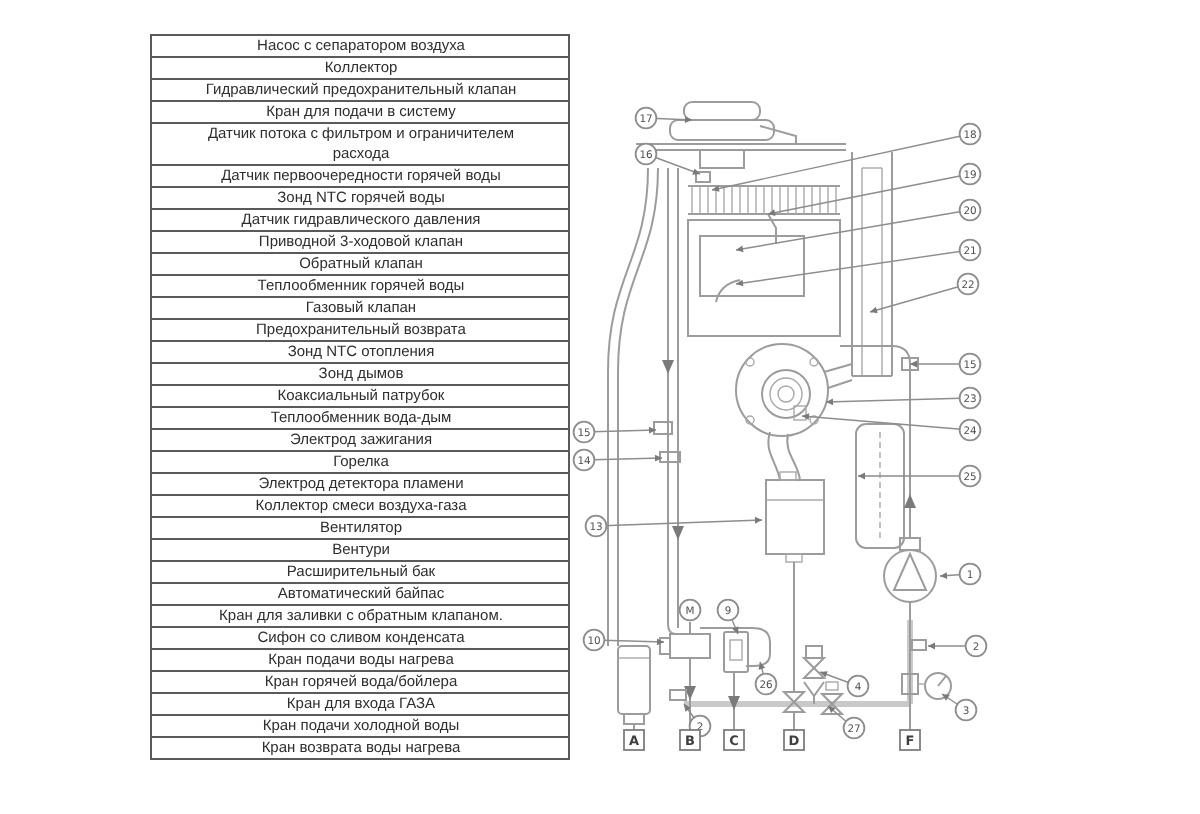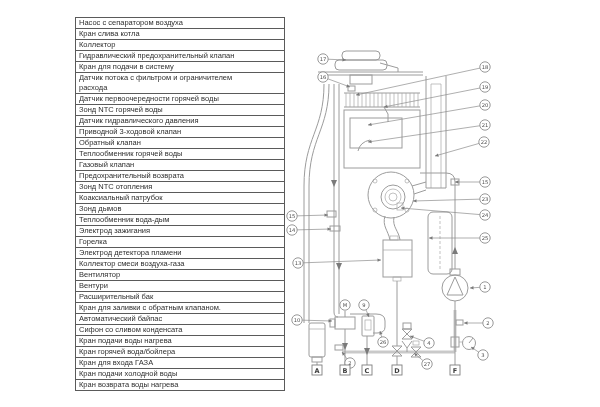--- a/index.html
+++ b/index.html
@@ -1,20 +1,20 @@
 <!DOCTYPE html>
 <html><head>
 <meta charset="utf-8">
 <style>
   html,body{margin:0;padding:0;}
   body{
     width:600px;height:407px;position:relative;background:#ffffff;
     font-family:"Liberation Sans",sans-serif;overflow:hidden;
   }
-  .legend{position:absolute;left:75px;top:17px;width:210px;}
+  .legend{position:absolute;left:75px;top:17px;width:210px;text-align:center;}
   .legend table{border-collapse:collapse;width:100%;}
   .legend td{
     border:1px solid #5a5a5a;
     font-size:7.5px;line-height:10px;color:#2e2e2e;
     padding:0 2px 0 3px;white-space:pre-line;
   }
   #diagram-wrap{position:absolute;left:280px;top:10px;width:320px;height:395px;}
   svg{display:block;}
   .art{stroke:#9c9c9c;stroke-width:1;fill:none;}
   .art-thin{stroke:#a8a8a8;stroke-width:.7;fill:none;}
@@ -31,23 +31,20 @@
 <body>
 
 <div class="legend">
   <table>
     <tbody>
 
         <tr>
           <td>Насос с сепаратором воздуха</td>
         </tr>
 
-        <tr>
-          <td>Кран слива котла</td>
-        </tr>
 
         <tr>
           <td>Коллектор</td>
         </tr>
 
         <tr>
           <td>Гидравлический предохранительный клапан</td>
         </tr>
 
         <tr>
@@ -89,28 +86,28 @@
 
         <tr>
           <td>Предохранительный возврата</td>
         </tr>
 
         <tr>
           <td>Зонд NTC отопления</td>
         </tr>
 
         <tr>
+          <td>Зонд дымов</td>
+        </tr>
+
+        <tr>
           <td>Коаксиальный патрубок</td>
         </tr>
 
         <tr>
-          <td>Зонд дымов</td>
-        </tr>
-
-        <tr>
           <td>Теплообменник вода-дым</td>
         </tr>
 
         <tr>
           <td>Электрод зажигания</td>
         </tr>
 
         <tr>
           <td>Горелка</td>
         </tr>
@@ -129,25 +126,25 @@
 
         <tr>
           <td>Вентури</td>
         </tr>
 
         <tr>
           <td>Расширительный бак</td>
         </tr>
 
         <tr>
+          <td>Автоматический байпас</td>
+        </tr>
+
+        <tr>
           <td>Кран для заливки с обратным клапаном.</td>
-        </tr>
-
-        <tr>
-          <td>Автоматический байпас</td>
         </tr>
 
         <tr>
           <td>Сифон со сливом конденсата</td>
         </tr>
 
         <tr>
           <td>Кран подачи воды нагрева</td>
         </tr>
 

